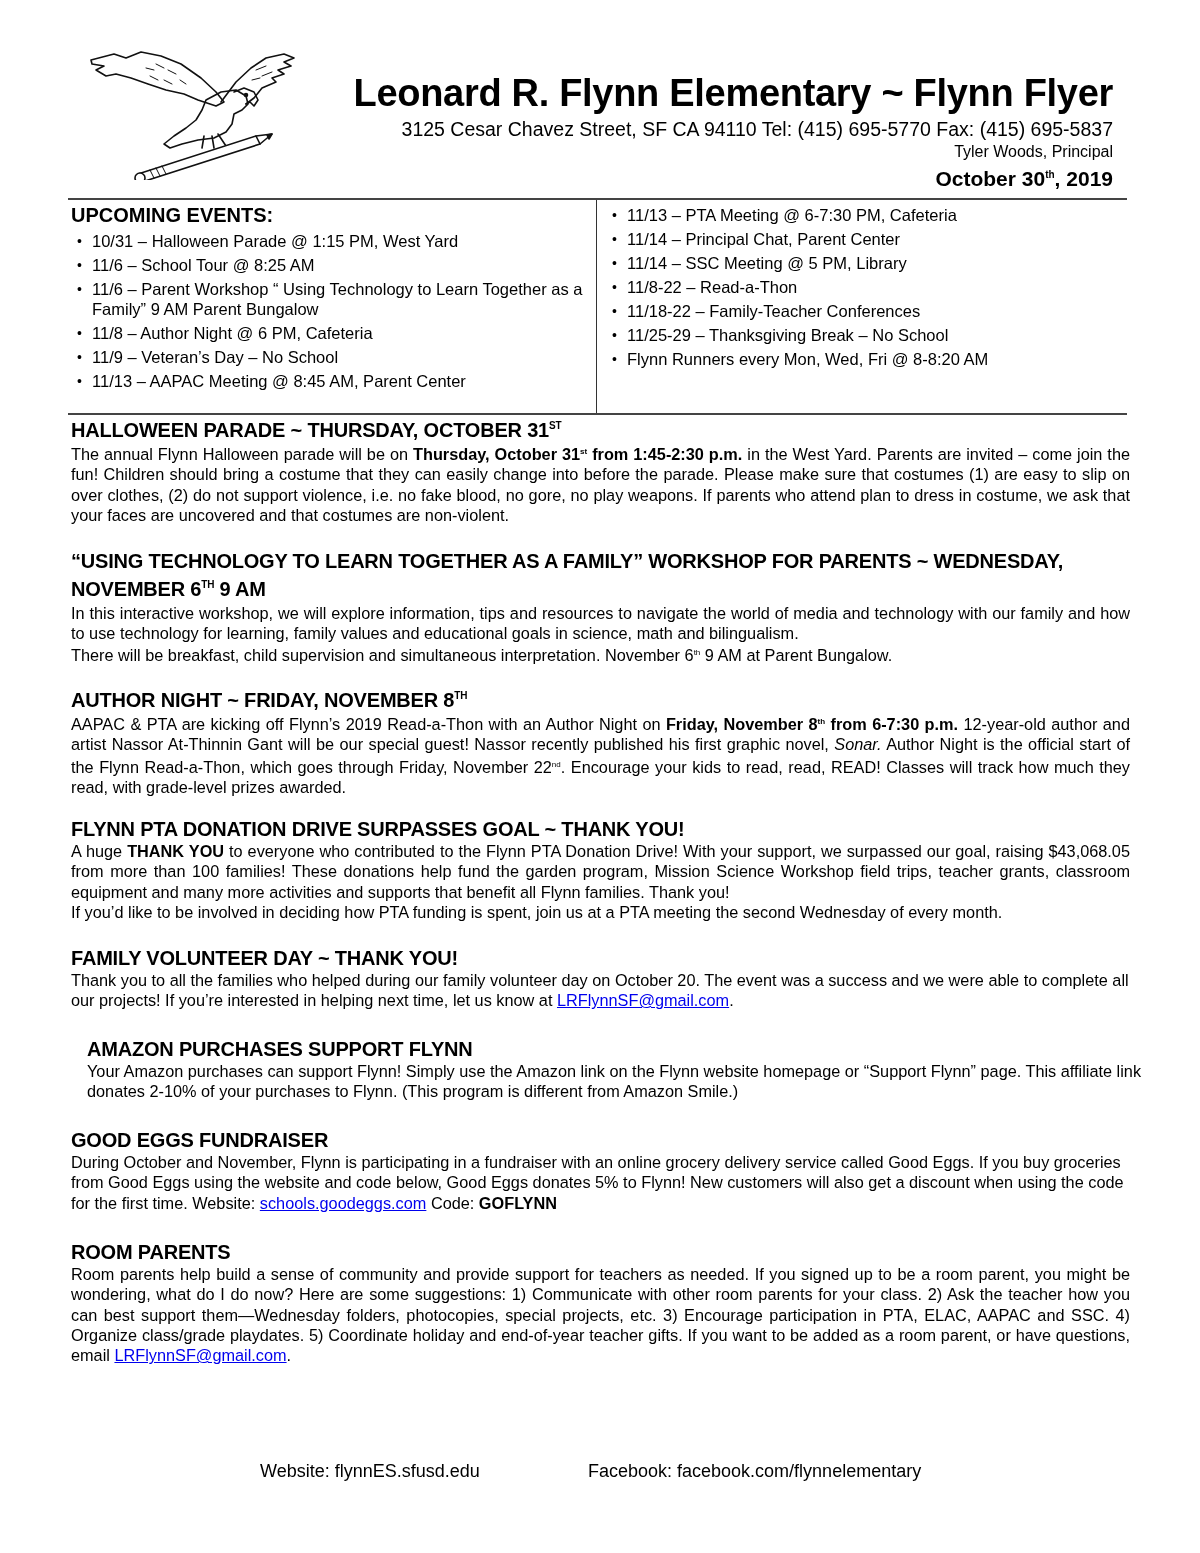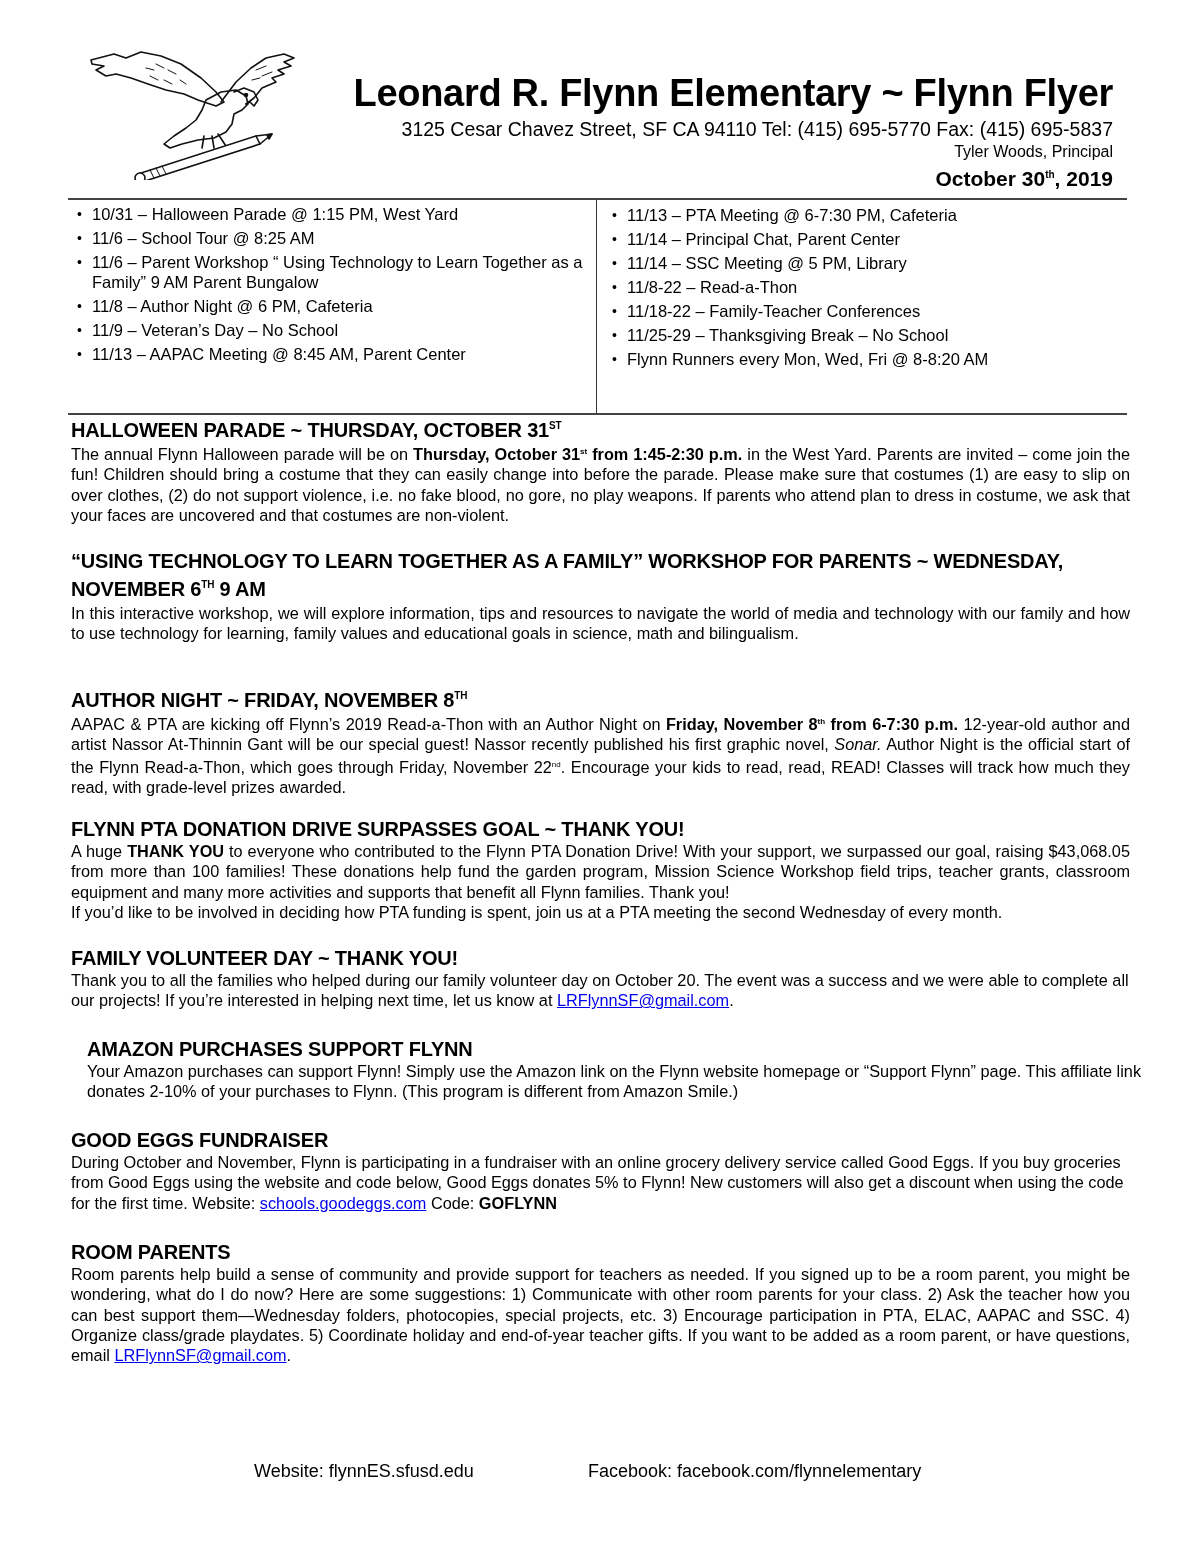--- a/index.html
+++ b/index.html
@@ -69,20 +69,21 @@
   </svg>
 
   <div class="title">Leonard R. Flynn Elementary ~ Flynn Flyer</div>
   <div class="address">3125 Cesar Chavez Street, SF CA 94110   Tel: (415) 695-5770 Fax: (415) 695-5837</div>
   <div class="principal">Tyler Woods, Principal</div>
   <div class="issue-date"><span>October 30</span><sup>th</sup><span>, 2019</span></div>
 
   <div class="events">
     <div class="divider"></div>
     <div class="col-left">
+      <h2>UPCOMING EVENTS:</h2>
       <ul>
         <li><span class="bullet">•</span><span>10/31 – Halloween Parade @ 1:15 PM, West Yard</span></li>
         <li><span class="bullet">•</span><span>11/6 – School Tour @ 8:25 AM</span></li>
         <li><span class="bullet">•</span><span>11/6 – Parent Workshop “ Using Technology to Learn Together as a Family”  9 AM Parent Bungalow</span></li>
         <li><span class="bullet">•</span><span>11/8 – Author Night @ 6 PM, Cafeteria</span></li>
         <li><span class="bullet">•</span><span>11/9 – Veteran’s Day – No School</span></li>
         <li><span class="bullet">•</span><span>11/13 – AAPAC Meeting @ 8:45 AM, Parent Center</span></li>
       </ul>
     </div>
     <div class="col-right">
@@ -99,20 +100,21 @@
   </div>
 
   <div class="section" style="top:414px;">
     <h3><span>HALLOWEEN PARADE ~ THURSDAY, OCTOBER 31</span><sup>ST</sup></h3>
     <p><span>The annual Flynn Halloween parade will be on </span><b><span>Thursday, October 31</span><sup>st</sup><span> from 1:45-2:30 p.m.</span></b><span> in the West Yard.  Parents are invited – come join the fun! Children should bring a costume that they can easily change into before the parade. Please make sure that costumes (1) are easy to slip on over clothes, (2) do not support violence, i.e. no fake blood, no gore, no play weapons. If parents who attend plan to dress in costume, we ask that your faces are uncovered and that costumes are non-violent.</span></p>
   </div>
 
   <div class="section" style="top:549px;">
     <h3><span>“USING TECHNOLOGY TO LEARN TOGETHER AS A FAMILY” WORKSHOP FOR PARENTS ~ WEDNESDAY, NOVEMBER 6</span><sup>TH</sup><span> 9 AM</span></h3>
     <p style="margin-top:2px;">In this interactive workshop, we will explore information, tips and resources to navigate the world of media and technology with our family and how to use technology for learning, family values and educational goals in science, math and bilingualism.</p>
+    <p class="left"><span>There will be breakfast, child supervision and simultaneous interpretation. November 6</span><sup>th</sup><span> 9 AM at Parent Bungalow.</span></p>
   </div>
 
   <div class="section" style="top:684px;">
     <h3><span>AUTHOR NIGHT ~ FRIDAY, NOVEMBER 8</span><sup>TH</sup></h3>
     <p><span>AAPAC &amp; PTA are kicking off Flynn’s 2019 Read-a-Thon with an Author Night on </span><b><span>Friday, November 8</span><sup>th</sup><span> from 6-7:30 p.m.</span></b><span> 12-year-old author and artist Nassor At-Thinnin Gant will be our special guest! Nassor recently published his first graphic novel, </span><i>Sonar.</i><span> Author Night is the official start of the Flynn Read-a-Thon, which goes through Friday, November 22</span><sup>nd</sup><span>. Encourage your kids to read, read, READ! Classes will track how much they read, with grade-level prizes awarded.</span></p>
   </div>
 
   <div class="section" style="top:817px;">
     <h3>FLYNN PTA DONATION DRIVE SURPASSES GOAL ~ THANK YOU!</h3>
     <p><span>A huge </span><b>THANK YOU</b><span> to everyone who contributed to the Flynn PTA Donation Drive! With your support, we surpassed our goal, raising $43,068.05 from more than 100 families! These donations help fund the garden program, Mission Science Workshop field trips, teacher grants, classroom equipment and many more activities and supports that benefit all Flynn families. Thank you!</span></p>
@@ -132,15 +134,15 @@
   <div class="section" style="top:1128px;">
     <h3>GOOD EGGS FUNDRAISER</h3>
     <p class="left"><span>During October and November, Flynn is participating in a fundraiser with an online grocery delivery service called Good Eggs. If you buy groceries from Good Eggs using the website and code below, Good Eggs donates 5% to Flynn! New customers will also get a discount when using the code for the first time. Website: </span><a class="link">schools.goodeggs.com</a><span> Code: </span><b>GOFLYNN</b></p>
   </div>
 
   <div class="section" style="top:1240px;">
     <h3>ROOM PARENTS</h3>
     <p><span>Room parents help build a sense of community and provide support for teachers as needed. If you signed up to be a room parent, you might be wondering, what do I do now? Here are some suggestions: 1) Communicate with other room parents for your class. 2) Ask the teacher how you can best support them—Wednesday folders, photocopies, special projects, etc. 3) Encourage participation in PTA, ELAC, AAPAC and SSC. 4) Organize class/grade playdates. 5) Coordinate holiday and end-of-year teacher gifts. If you want to be added as a room parent, or have questions, email </span><a class="link">LRFlynnSF@gmail.com</a><span>.</span></p>
   </div>
 
-  <div class="footer" style="left:254px;text-align:center;">Website:  flynnES.sfusd.edu</div>
+  <div class="footer" style="left:260px;text-align:center;">Website:  flynnES.sfusd.edu</div>
   <div class="footer" style="left:588px;">Facebook: facebook.com/flynnelementary</div>
 </div>
 
 </body></html>

